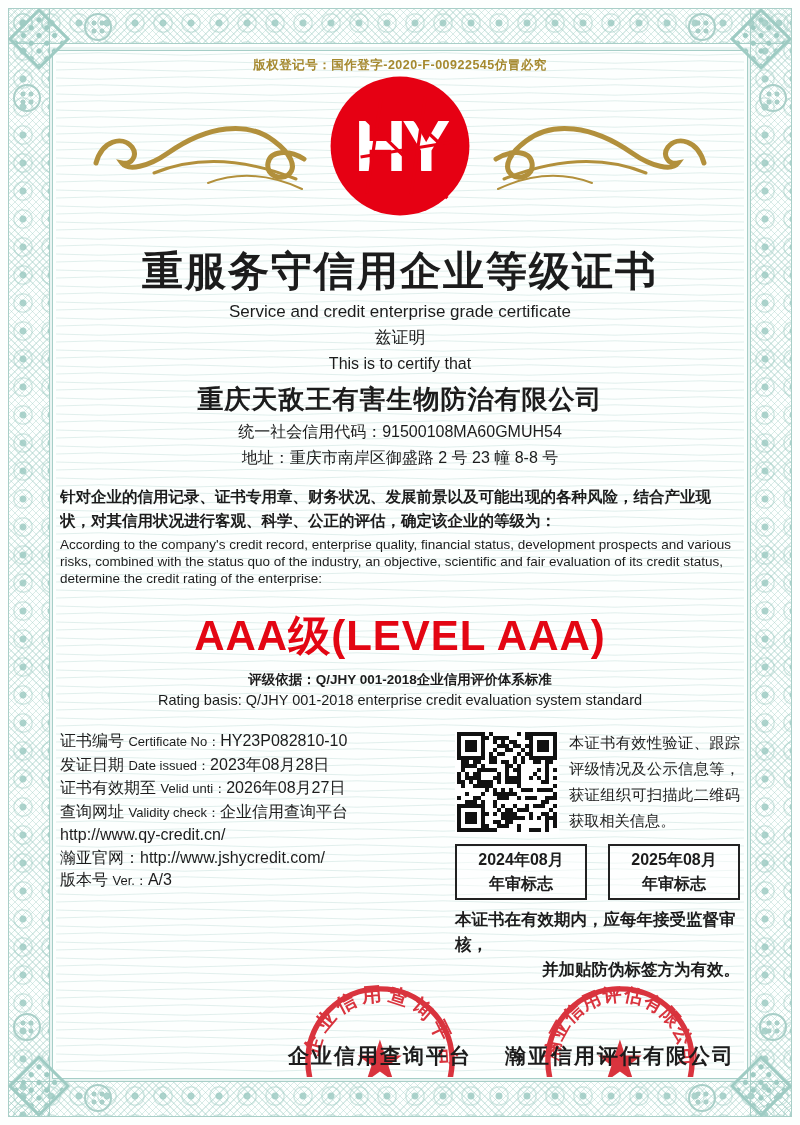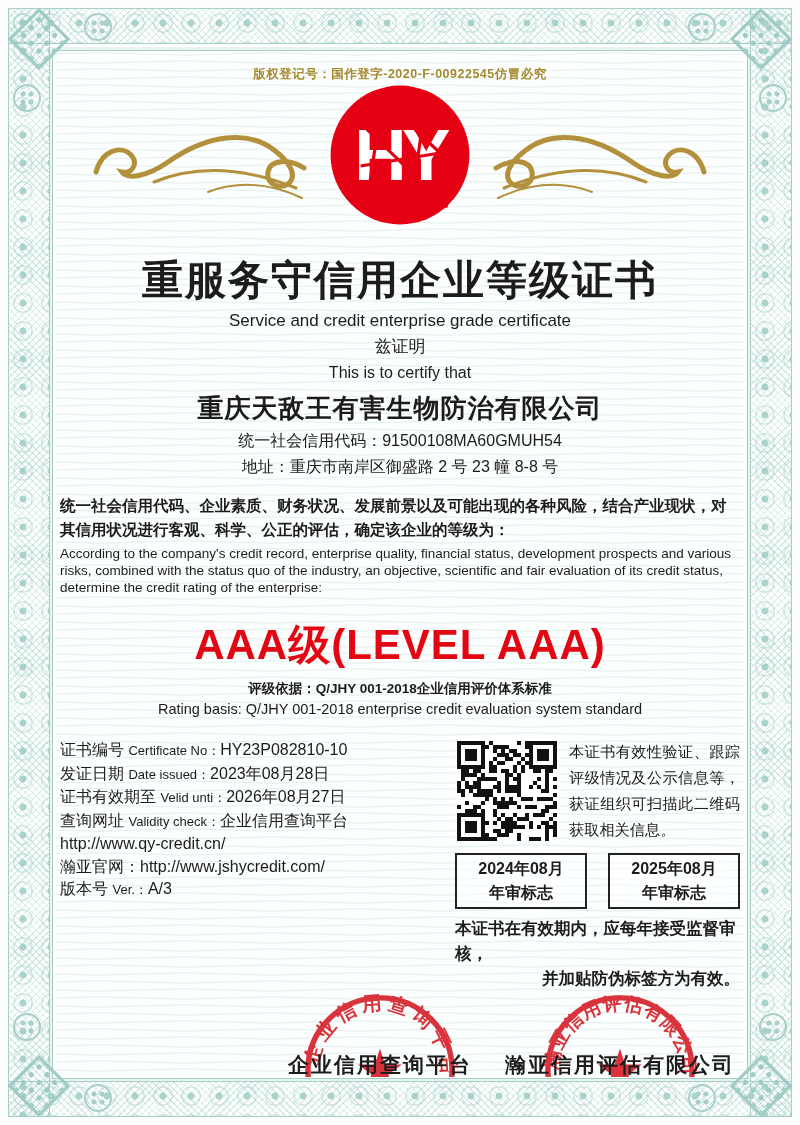--- a/index.html
+++ b/index.html
@@ -25,21 +25,21 @@
   .bmot{position:absolute;width:24px;height:24px;border:2px solid #a9cfc8;border-radius:50%;z-index:3;background:
     radial-gradient(circle at 8px 8px, #a9cfc8 2.3px, transparent 2.8px),
     radial-gradient(circle at 16px 8px, #a9cfc8 2.3px, transparent 2.8px),
     radial-gradient(circle at 8px 16px, #a9cfc8 2.3px, transparent 2.8px),
     radial-gradient(circle at 16px 16px, #a9cfc8 2.3px, transparent 2.8px);}
   .inner-frame{position:absolute;inset:50px 52px 46px 52px;border:1.5px solid #a6cec7;
     box-shadow:0 0 0 3px rgba(166,206,199,.22);z-index:1;}
   #waves{position:absolute;left:56px;top:52px;z-index:0;}
   
   .content{position:absolute;left:60px;right:60px;top:54px;bottom:48px;z-index:4;text-align:center;overflow:hidden;}
-  .copyright{font-size:12.5px;font-weight:bold;color:#a5892f;margin-top:12px;letter-spacing:.5px;}
+  .copyright{font-size:12.5px;font-weight:bold;color:#a5892f;margin-top:3px;letter-spacing:.5px;}
   .logo-row{position:relative;height:142px;margin-top:1px;display:flex;align-items:center;justify-content:center;}
   .flourish{position:absolute;top:36px;}
   .flourish.left{left:28px;}
   .flourish.right{right:28px;transform:scaleX(-1);}
   .logo{width:142px;height:142px;}
   .cert-title{font-size:41px;font-weight:bold;letter-spacing:2px;margin-top:32px;line-height:1.1;}
   .cert-subtitle{font-size:17px;margin-top:8px;}
   .certify-cn{font-size:17px;margin-top:4px;}
   .certify-en{font-size:16px;margin-top:6px;}
   .company{font-size:26px;font-weight:bold;margin-top:9px;letter-spacing:1px;}
@@ -128,21 +128,21 @@
       </svg>
     </div>
 
     <div class="cert-title">重服务守信用企业等级证书</div>
     <div class="cert-subtitle">Service and credit enterprise grade certificate</div>
     <div class="certify-cn">兹证明</div>
     <div class="certify-en">This is to certify that</div>
     <div class="company">重庆天敌王有害生物防治有限公司</div>
     <div class="code-line">统一社会信用代码：91500108MA60GMUH54</div>
     <div class="addr-line">地址：重庆市南岸区御盛路 2 号 23 幢 8-8 号</div>
-    <div class="para-cn">统一社会信用代码、企业素质、财务状况、发展前景以及可能出现的各种风险，结合产业现状，对其信用状况进行客观、科学、公正的评估，确定该企业的等级为：</div>
+    <div class="para-cn">针对企业的信用记录、证书专用章、财务状况、发展前景以及可能出现的各种风险，结合产业现状，对其信用状况进行客观、科学、公正的评估，确定该企业的等级为：</div>
     <div class="para-en">According to the company's credit record, enterprise quality, financial status, development prospects and various risks, combined with the status quo of the industry, an objective, scientific and fair evaluation of its credit status, determine the credit rating of the enterprise:</div>
     <div class="rating">AAA级(LEVEL AAA)</div>
     <div class="basis-cn">评级依据：Q/JHY 001-2018企业信用评价体系标准</div>
     <div class="basis-en">Rating basis: Q/JHY 001-2018 enterprise credit evaluation system standard</div>
 
     <div class="info">
       <div class="info-left">
         <div class="info-line">
           <span>证书编号</span>
           <span class="lbl-en">Certificate No：</span><span>HY23P082810-10</span>

